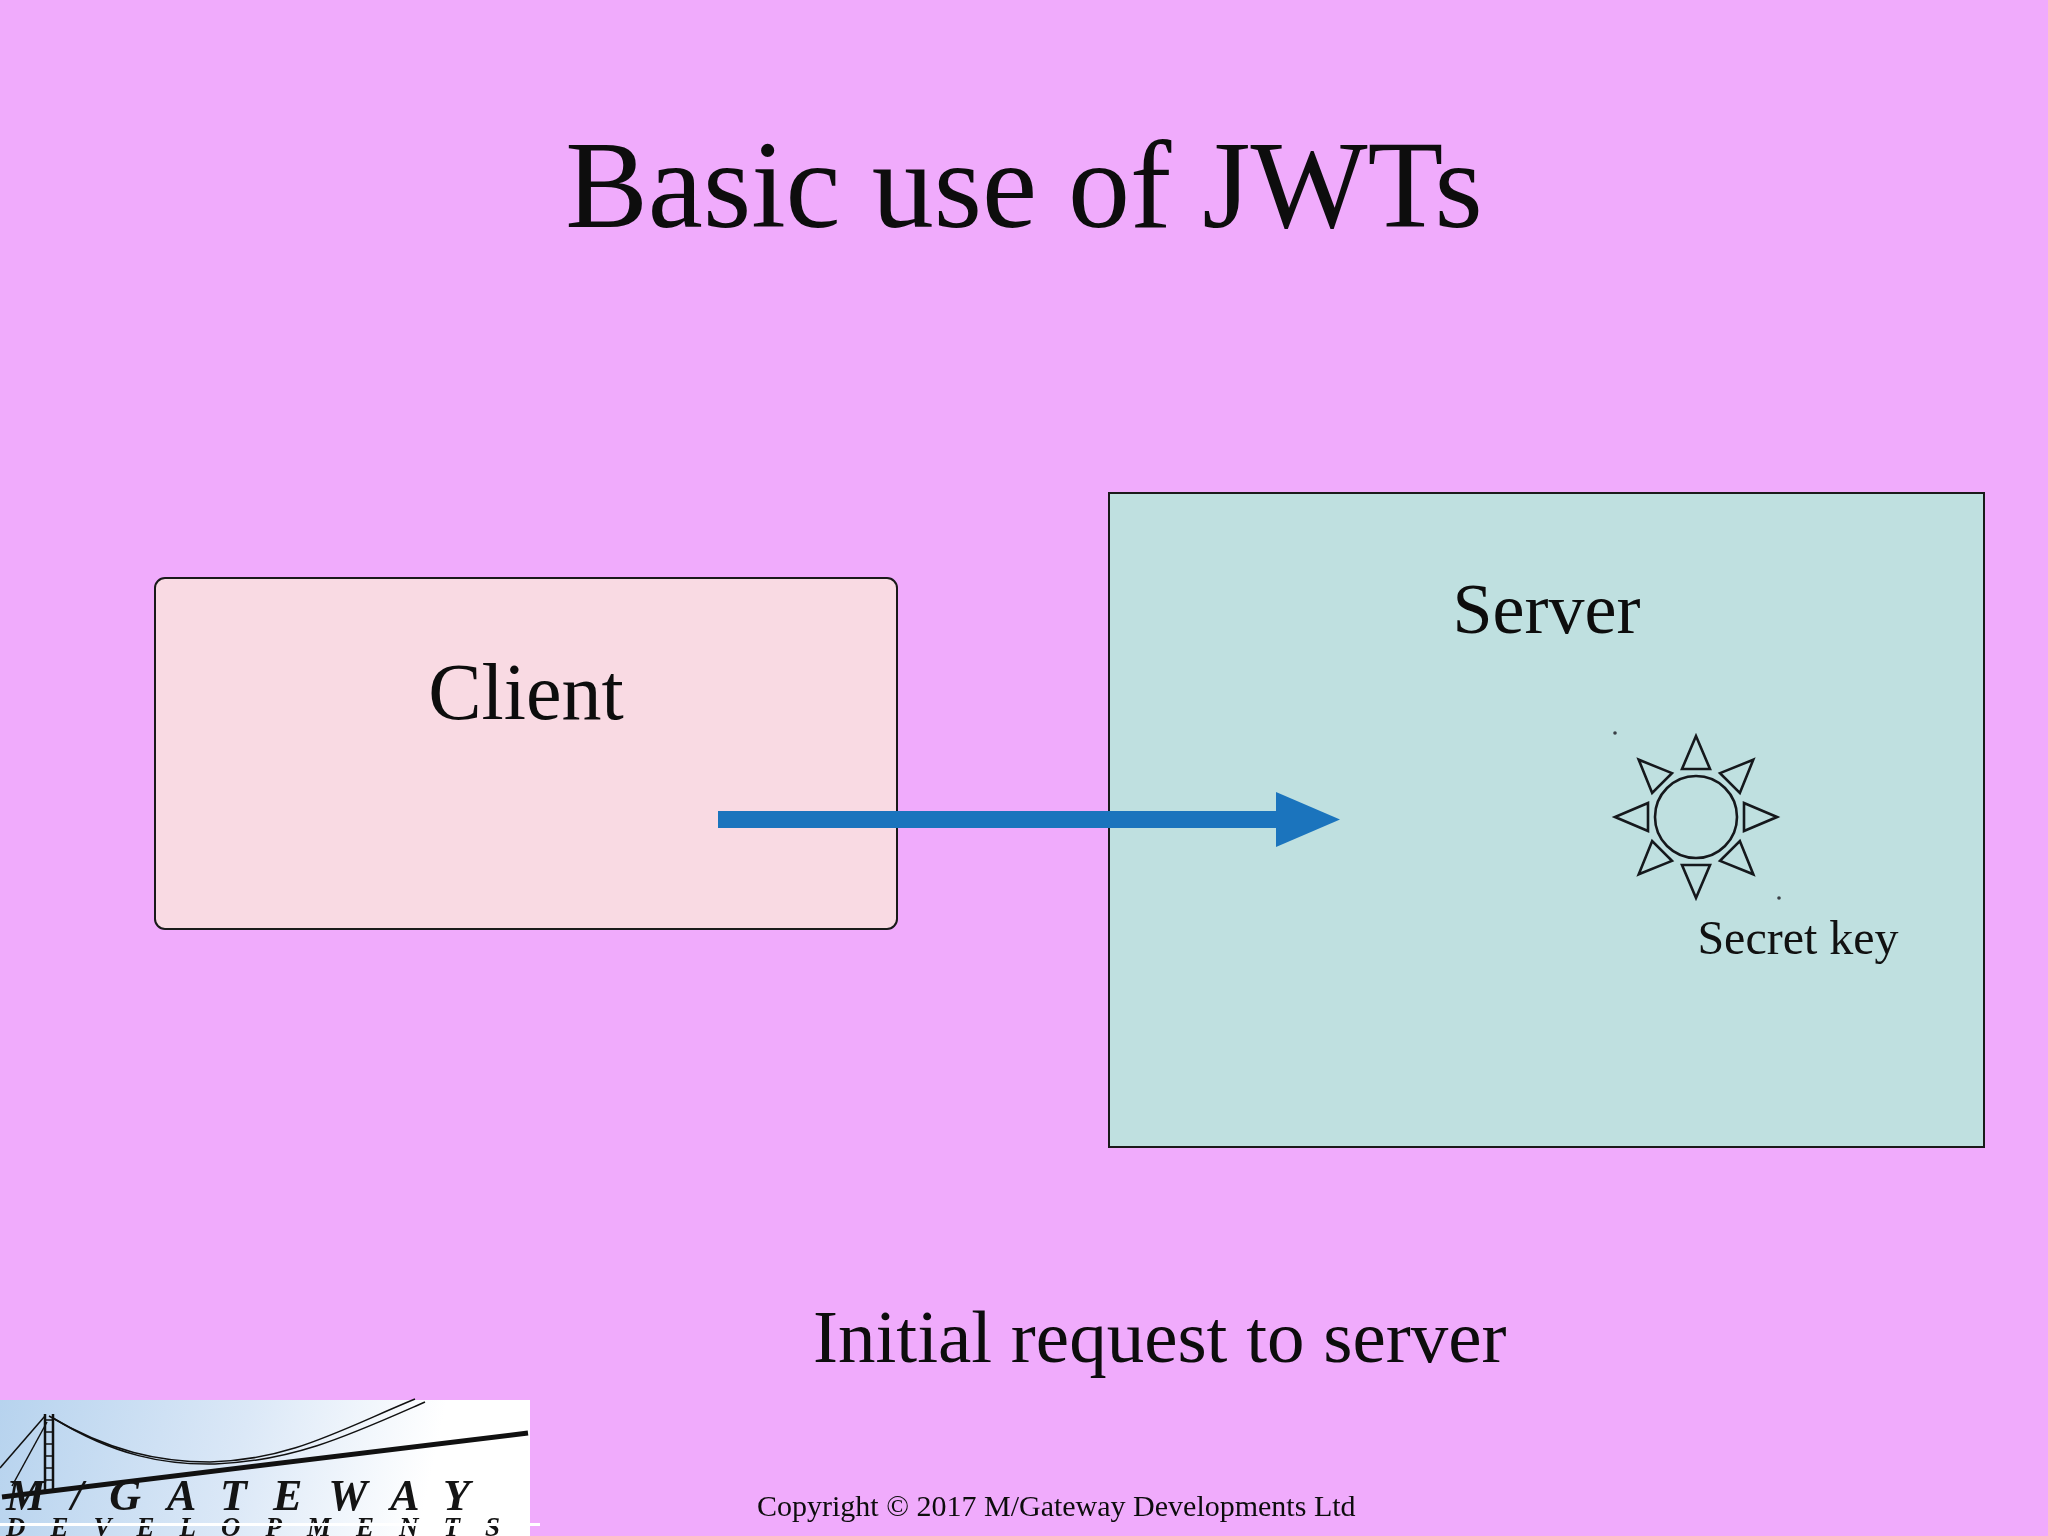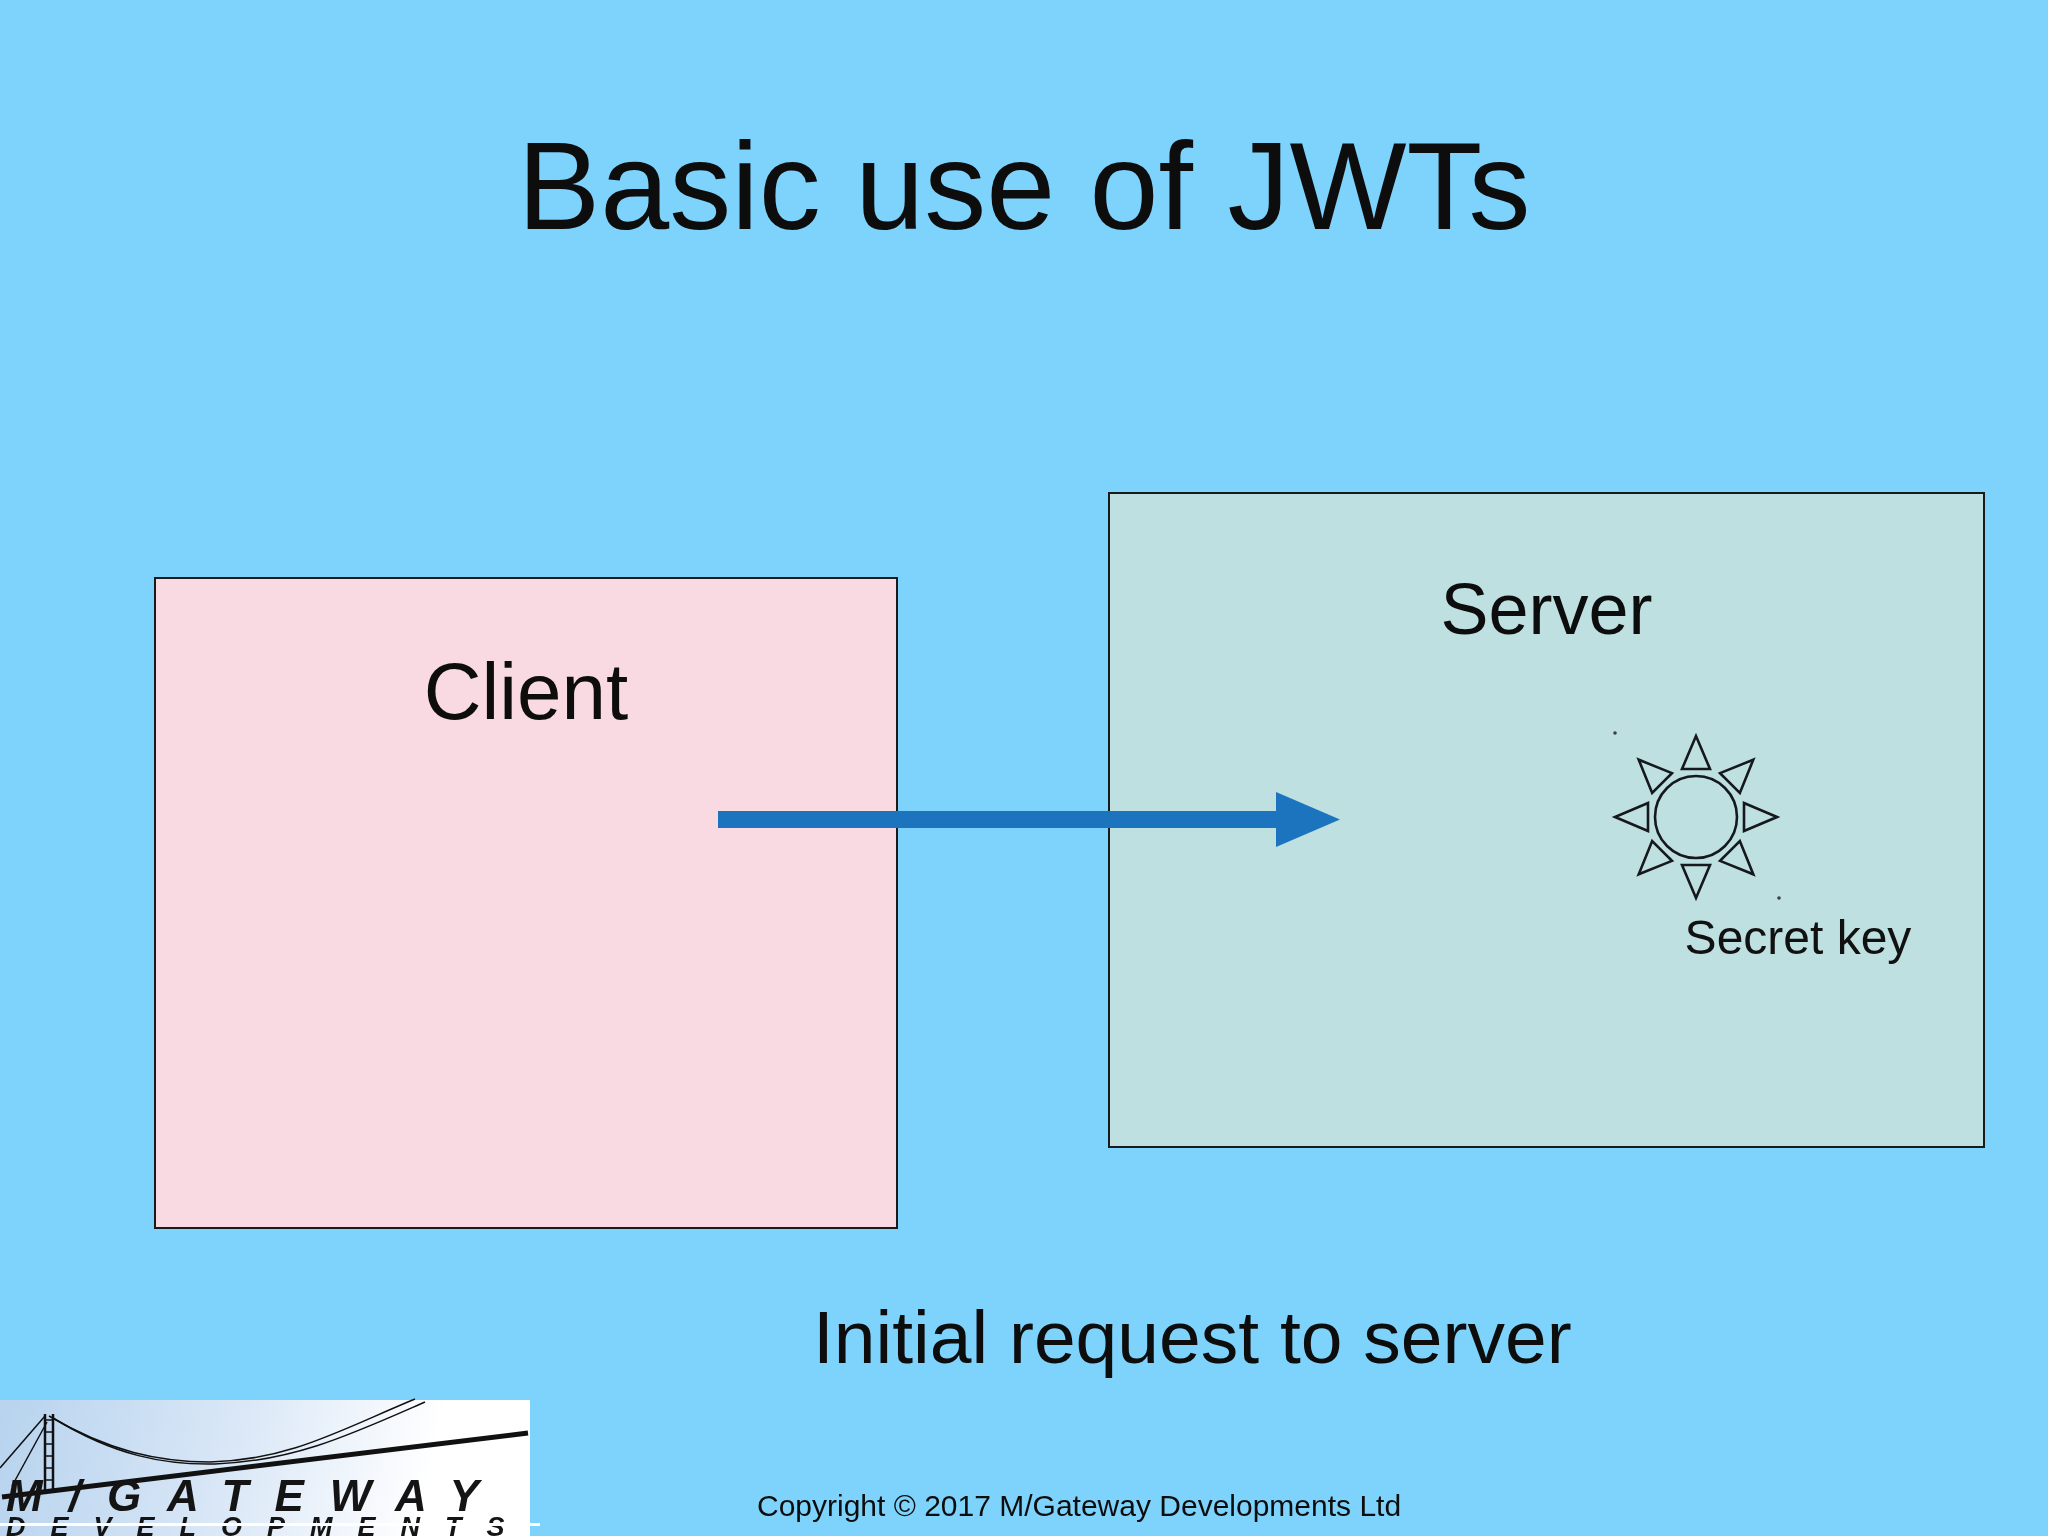--- a/index.html
+++ b/index.html
@@ -1,41 +1,42 @@
 <!DOCTYPE html>
 <html style="--client-fill: #f9dae3; --server-fill: #bfe0e0; --box-border: #1a1a1a; --arrow-color: #1b74bd; --logo-from: #b7d3ee;"><head>
 <meta charset="utf-8">
 <style>
   html, body { margin: 0; padding: 0; background: #ffffff; }
   #canvas {
     position: relative;
     width: 2048px;
     height: 1536px;
     overflow: hidden;
-    background: #7dd3fc;
-    font-family: Liberation Sans, sans-serif;
+    background: #f0abfc;
+    font-family: Liberation Serif, serif;
     color: #111;
   }
   .abs { position: absolute; }
 
   
   #title {
     top: 112px; left: 0; width: 100%;
     text-align: center;
     font-size: 124px;
     line-height: 1.2;
     color: #0d0d0d;
     white-space: nowrap;
   }
 
   
   .node-box { border: 2px solid var(--box-border, #1a1a1a); box-sizing: border-box; }
   #client-box {
-    left: 154px; top: 577px; width: 744px; height: 652px;
+    left: 154px; top: 577px; width: 744px; height: 353px;
     background: var(--client-fill, #f9dae3);
+    border-radius: 11px;
   }
   #server-box {
     left: 1108px; top: 492px; width: 877px; height: 656px;
     background: var(--server-fill, #bfe0e0);
   }
   .node-label {
     position: absolute; left: 0; width: 100%;
     text-align: center; line-height: 1.2; color: #0d0d0d;
     white-space: nowrap;
   }

